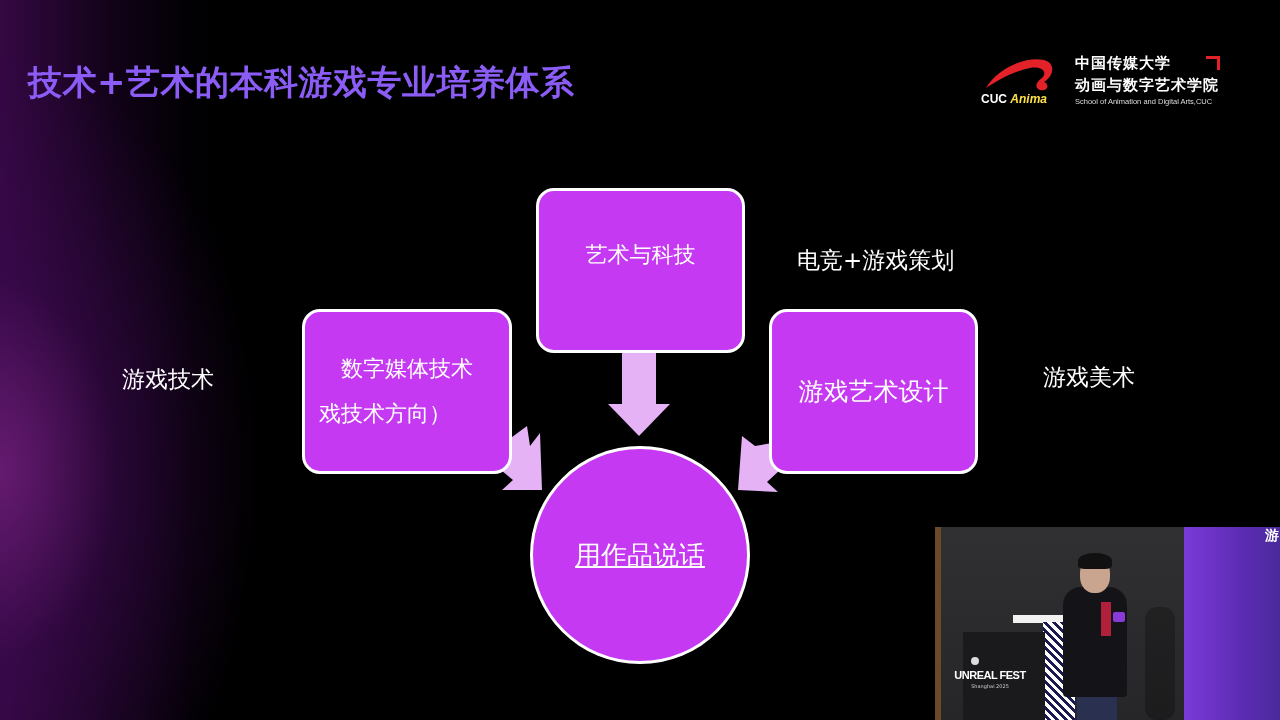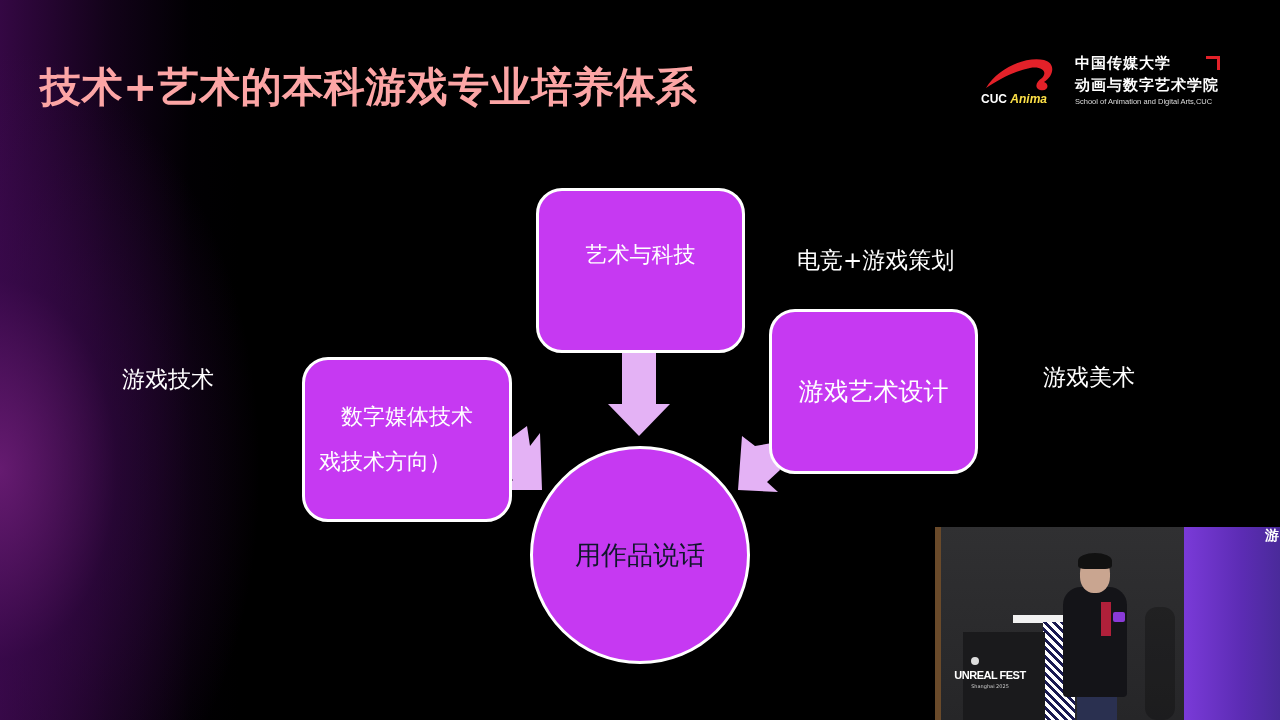--- a/index.html
+++ b/index.html
@@ -9,44 +9,44 @@
       font-family: "DejaVu Sans", "Liberation Sans", sans-serif;
       color: #fff;
     }
     .bg-glow {
       position: absolute; left: 0; top: 0; width: 1280px; height: 720px;
       background:
         radial-gradient(ellipse 260px 420px at 0px 470px, rgba(110,30,120,0.85), rgba(60,10,80,0.5) 45%, rgba(0,0,0,0) 100%),
         linear-gradient(90deg, rgba(70,10,90,0.75) 0px, rgba(40,5,55,0.45) 110px, rgba(10,0,20,0.15) 190px, rgba(0,0,0,0) 240px);
     }
     .slide-title {
-      position: absolute; left: 40px; top: 60px;
-      font-size: 41px; font-weight: bold; letter-spacing: 0.5px; color: #fca5a5;
+      position: absolute; left: 28px; top: 60px;
+      font-size: 34px; font-weight: bold; letter-spacing: 0.5px; color: #8b5cf6;
     }
     .logo { position: absolute; left: 978px; top: 54px; width: 250px; height: 56px; }
     .logo-mark { position: absolute; left: 0; top: 0; width: 80px; height: 56px; }
     .logo-cuc { position: absolute; left: 3px; top: 38px; font-size: 12px; font-weight: bold; color: #fff; font-family: "Liberation Sans", sans-serif; }
     .logo-cuc .anima { color: #fde047; font-style: italic; }
     .logo-cn1 { position: absolute; left: 97px; top: 0px; font-size: 15px; font-weight: bold; color: #fff; letter-spacing: 1px; }
     .logo-cn2 { position: absolute; left: 97px; top: 22px; font-size: 15px; font-weight: bold; color: #fff; letter-spacing: 1px; }
     .logo-en { position: absolute; left: 97px; top: 43px; font-size: 7.5px; color: #ddd; white-space: nowrap; font-family: "Liberation Sans", sans-serif; }
     .logo-corner { position: absolute; left: 1206px; top: 56px; width: 14px; height: 14px; border-top: 3px solid #e32129; border-right: 3px solid #e32129; box-sizing: border-box; }
 
     .side-label { position: absolute; font-size: 23px; color: #fff; white-space: nowrap; }
     .box {
-      position: absolute; background: #c639f2; border: 3px solid #fff; border-radius: 26px;
+      position: absolute; background: #c639f2; border: 3px solid #fff; border-radius: 18px;
       box-sizing: border-box; color: #fff; text-align: center;
       display: flex; flex-direction: column; justify-content: center; align-items: center;
     }
     .box .line { font-size: 22px; line-height: 1.2; white-space: nowrap; }
     .circle {
       position: absolute; left: 530px; top: 446px; width: 220px; height: 218px;
       border-radius: 50%; background: #c639f2; border: 3px solid #fff; box-sizing: border-box;
       display: flex; align-items: center; justify-content: center;
-      font-size: 26px; color: #0f172a;
+      font-size: 26px; color: #ffffff; text-decoration: underline;
     }
     svg.arrows { position: absolute; left: 0; top: 0; }
 
     .video-inset {
       position: absolute; left: 935px; top: 527px; width: 345px; height: 250px; overflow: hidden;
       background: #2a2a2c;
     }
     .stage-left-edge { position: absolute; left: 0; top: 0; width: 6px; height: 193px; background: #6a4a2a; }
     .stage-wall { position: absolute; left: 6px; top: 0; width: 243px; height: 193px; background: linear-gradient(180deg, #303032, #262628); }
     .stage-screen { position: absolute; left: 249px; top: 0; width: 96px; height: 193px; background: linear-gradient(90deg, #7a3ad8, #5c2cb4 60%, #4a2a9a); }
@@ -91,21 +91,21 @@
 
 <svg class="arrows" width="1280" height="720">
 
   <polygon points="622,352 656,352 656,404 670,404 639,436 608,404 622,404" fill="#e4b2f5"></polygon>
 
   <polygon points="508,440 527,426 530,446 540,433 542,490 502,490 513,480 496,466" fill="#e4b2f5"></polygon>
 
   <polygon points="772,443 755,446 742,436 738,490 778,492 767,482 780,470" fill="#e4b2f5"></polygon>
 </svg>
 
-<div class="box" style="left:302px; top:309px; width:210px; height:165px;margin-top:48px;">
+<div class="box" style="left:302px; top:309px; width:210px; height:165px;">
   <div class="line" style="margin-bottom:18px;">数字媒体技术</div>
   <div class="line" style="margin-left:-44px;">戏技术方向）</div>
 </div>
 
 <div class="box" style="left:536px; top:188px; width:209px; height:165px;">
   <div class="line" style="margin-bottom:30px;">艺术与科技</div>
 </div>
 
 <div class="box" style="left:769px; top:309px; width:209px; height:165px;font-family:Liberation Serif, serif;">
   <div class="line" style="font-size:25px;">游戏艺术设计</div>

